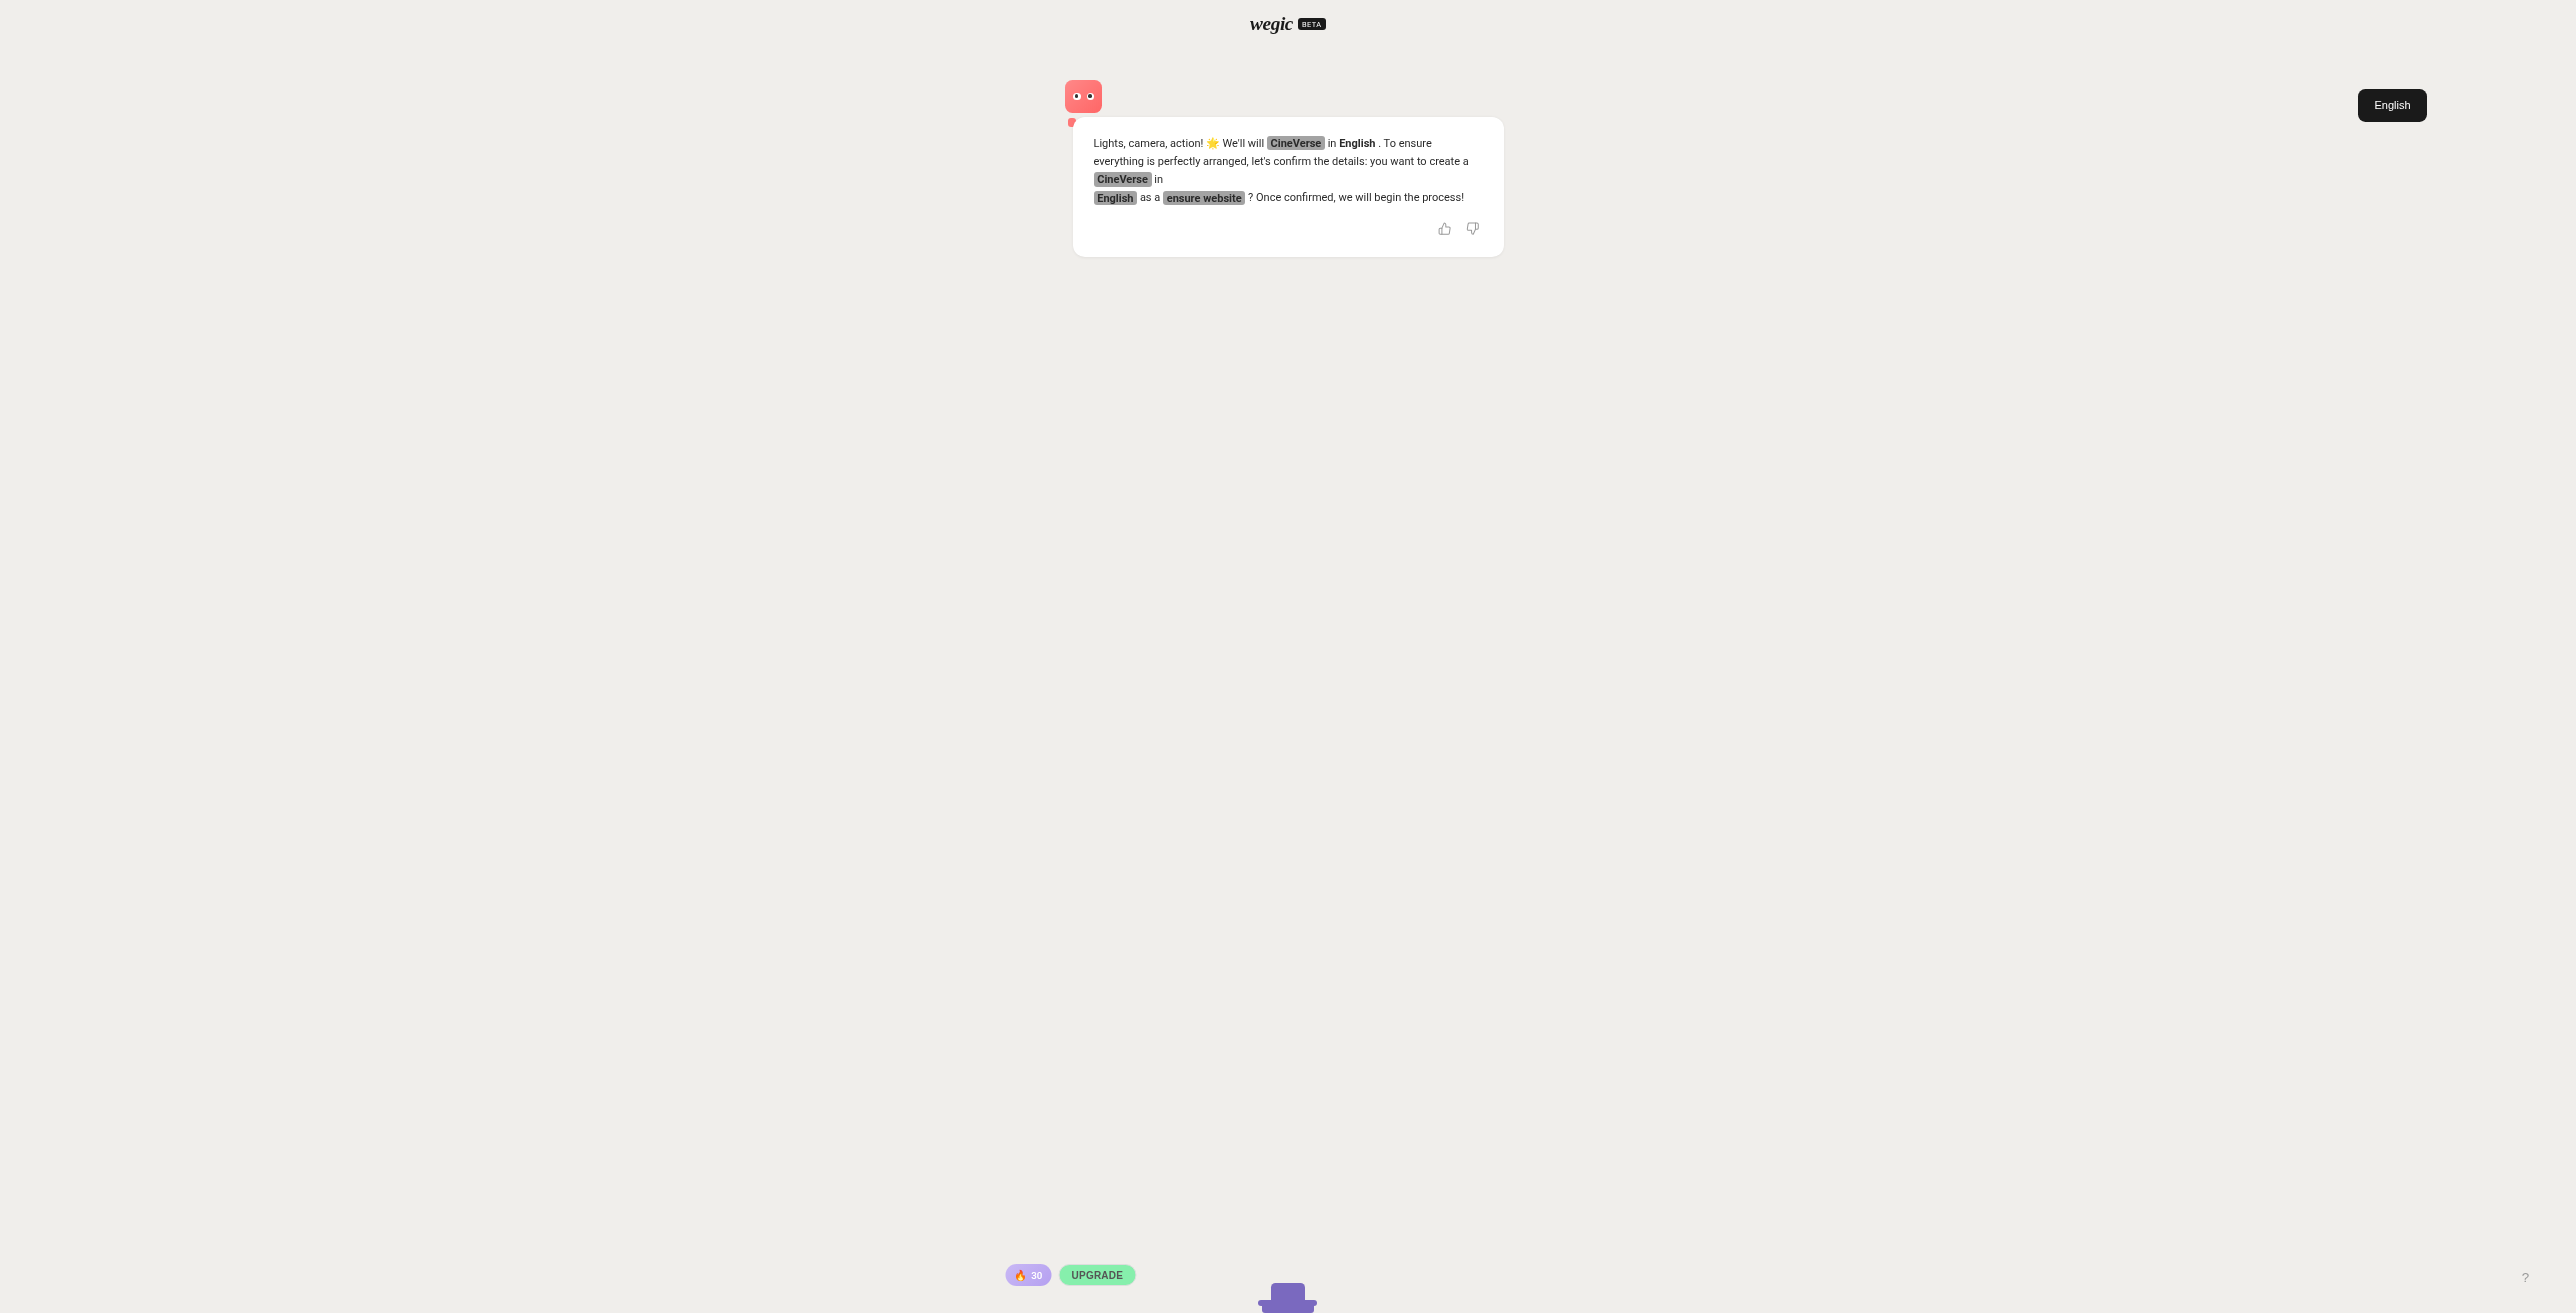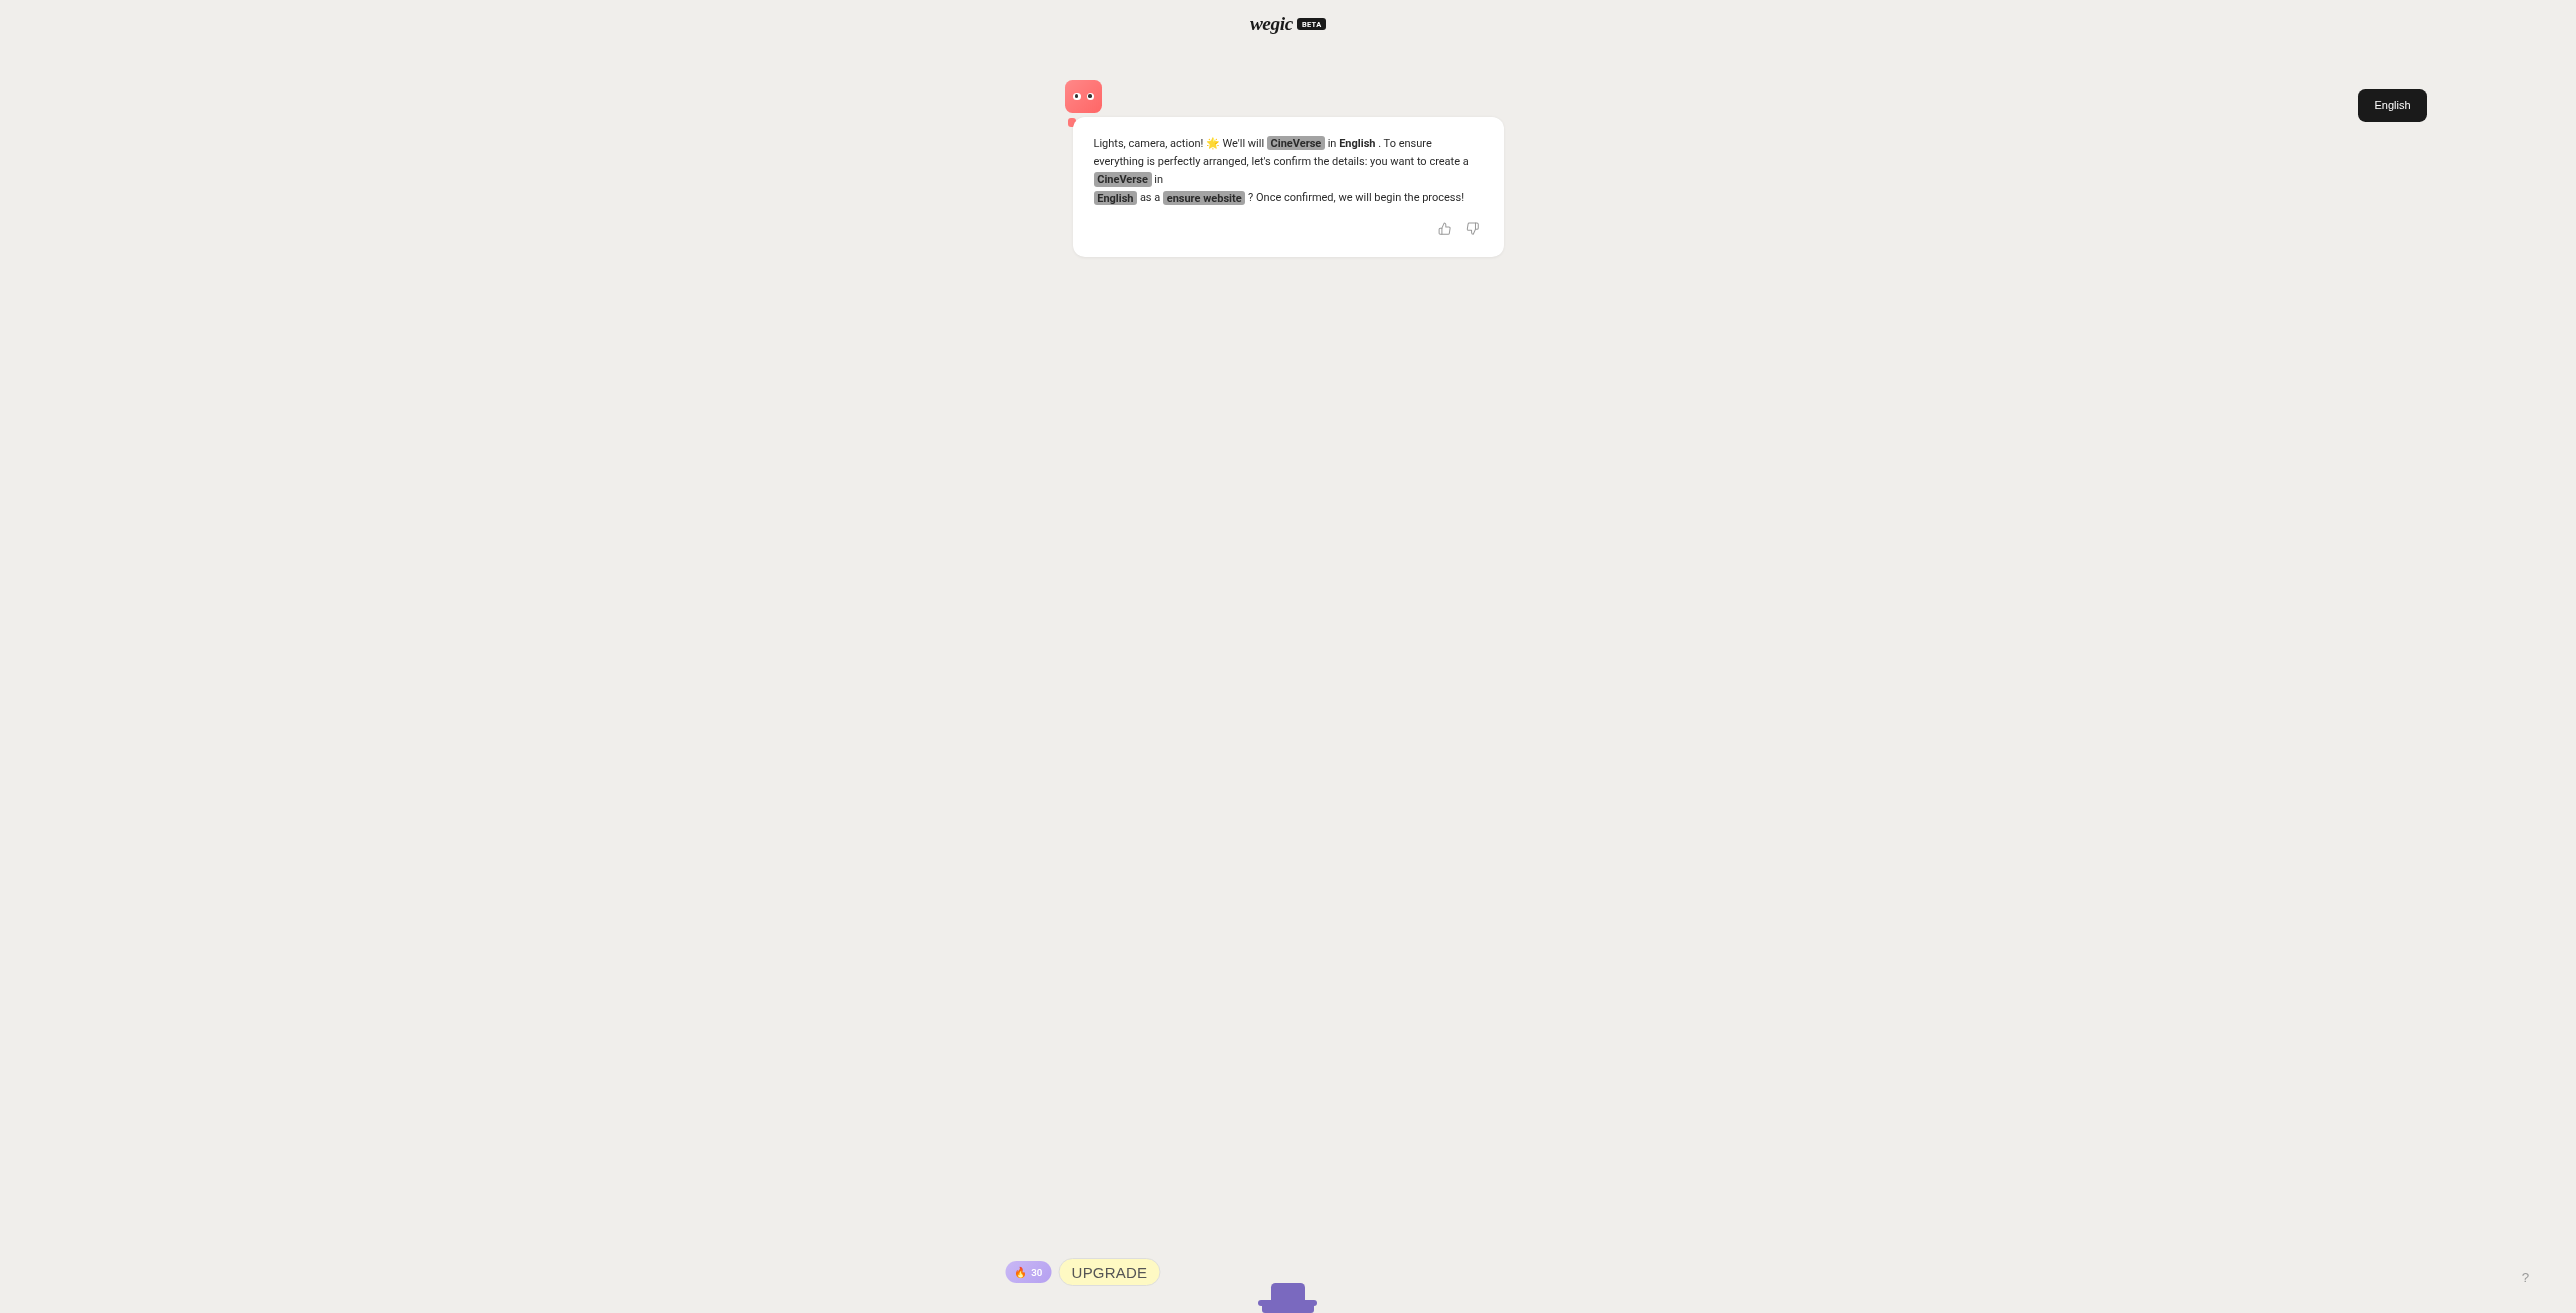--- a/index.html
+++ b/index.html
@@ -37,21 +37,21 @@
       font-family: 'Georgia', cursive;
       color: #1a1a1a;
       letter-spacing: -0.4px;
       font-style: italic;
     }
 
     .beta-badge {
       background-color: #1a1a1a;
       color: #fff;
       font-size: 7.4px;
-      font-weight: 700;
+      font-weight: 400;
       padding: 1.5px 4.5px;
       border-radius: 3px;
       letter-spacing: 0.4px;
       vertical-align: middle;
     }
 
     
     .language-button {
       position: absolute;
       top: 89px;
@@ -214,26 +214,26 @@
       font-size: 9.7px;
       font-weight: 600;
       color: #fff;
     }
 
     .credits-icon {
       font-size: 10.4px;
     }
 
     .upgrade-btn {
-      background: #fef9c3;
+      background: #86efac;
       border: 1.1px solid #ddd;
       border-radius: 15px;
       padding: 4.5px 12px;
-      font-size: 15px;
-      font-weight: 400;
+      font-size: 10px;
+      font-weight: 700;
       color: #555;
       cursor: pointer;
       letter-spacing: 0.2px;
     }
 
     .chat-input-container {
       background: #fff;
       border-radius: 12px;
       padding: 12px 37px 12px 15px;
       position: relative;

